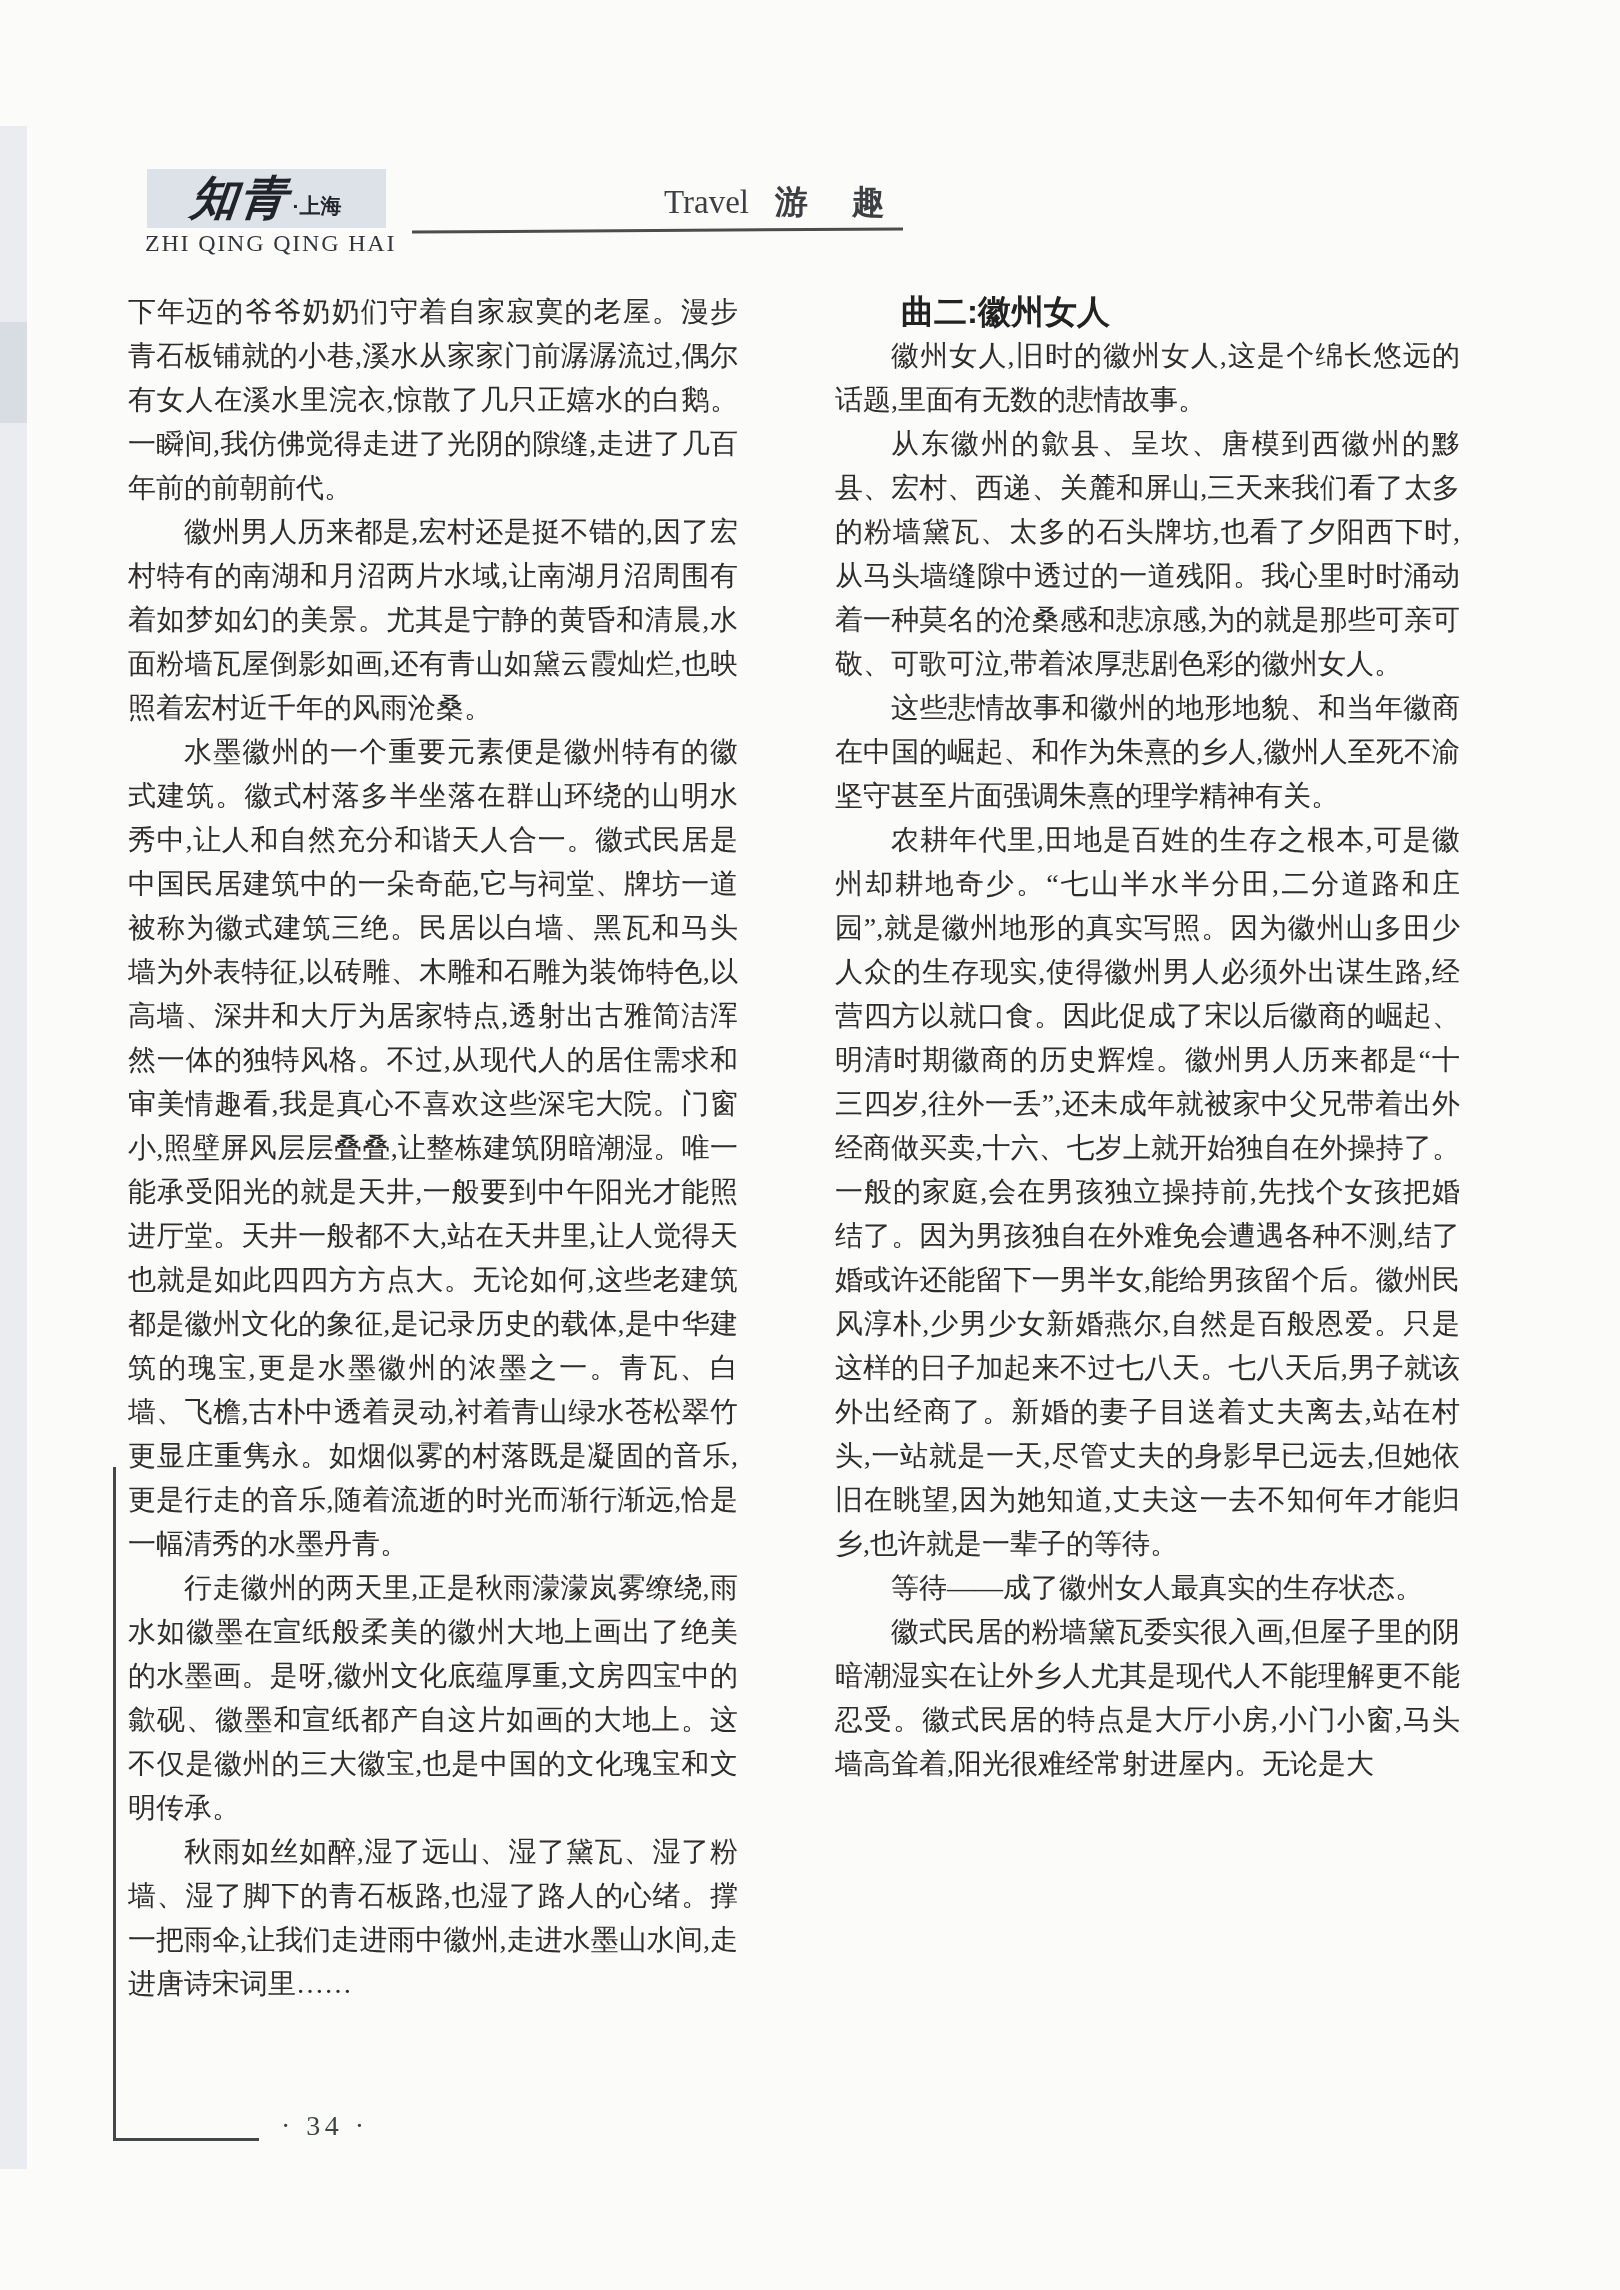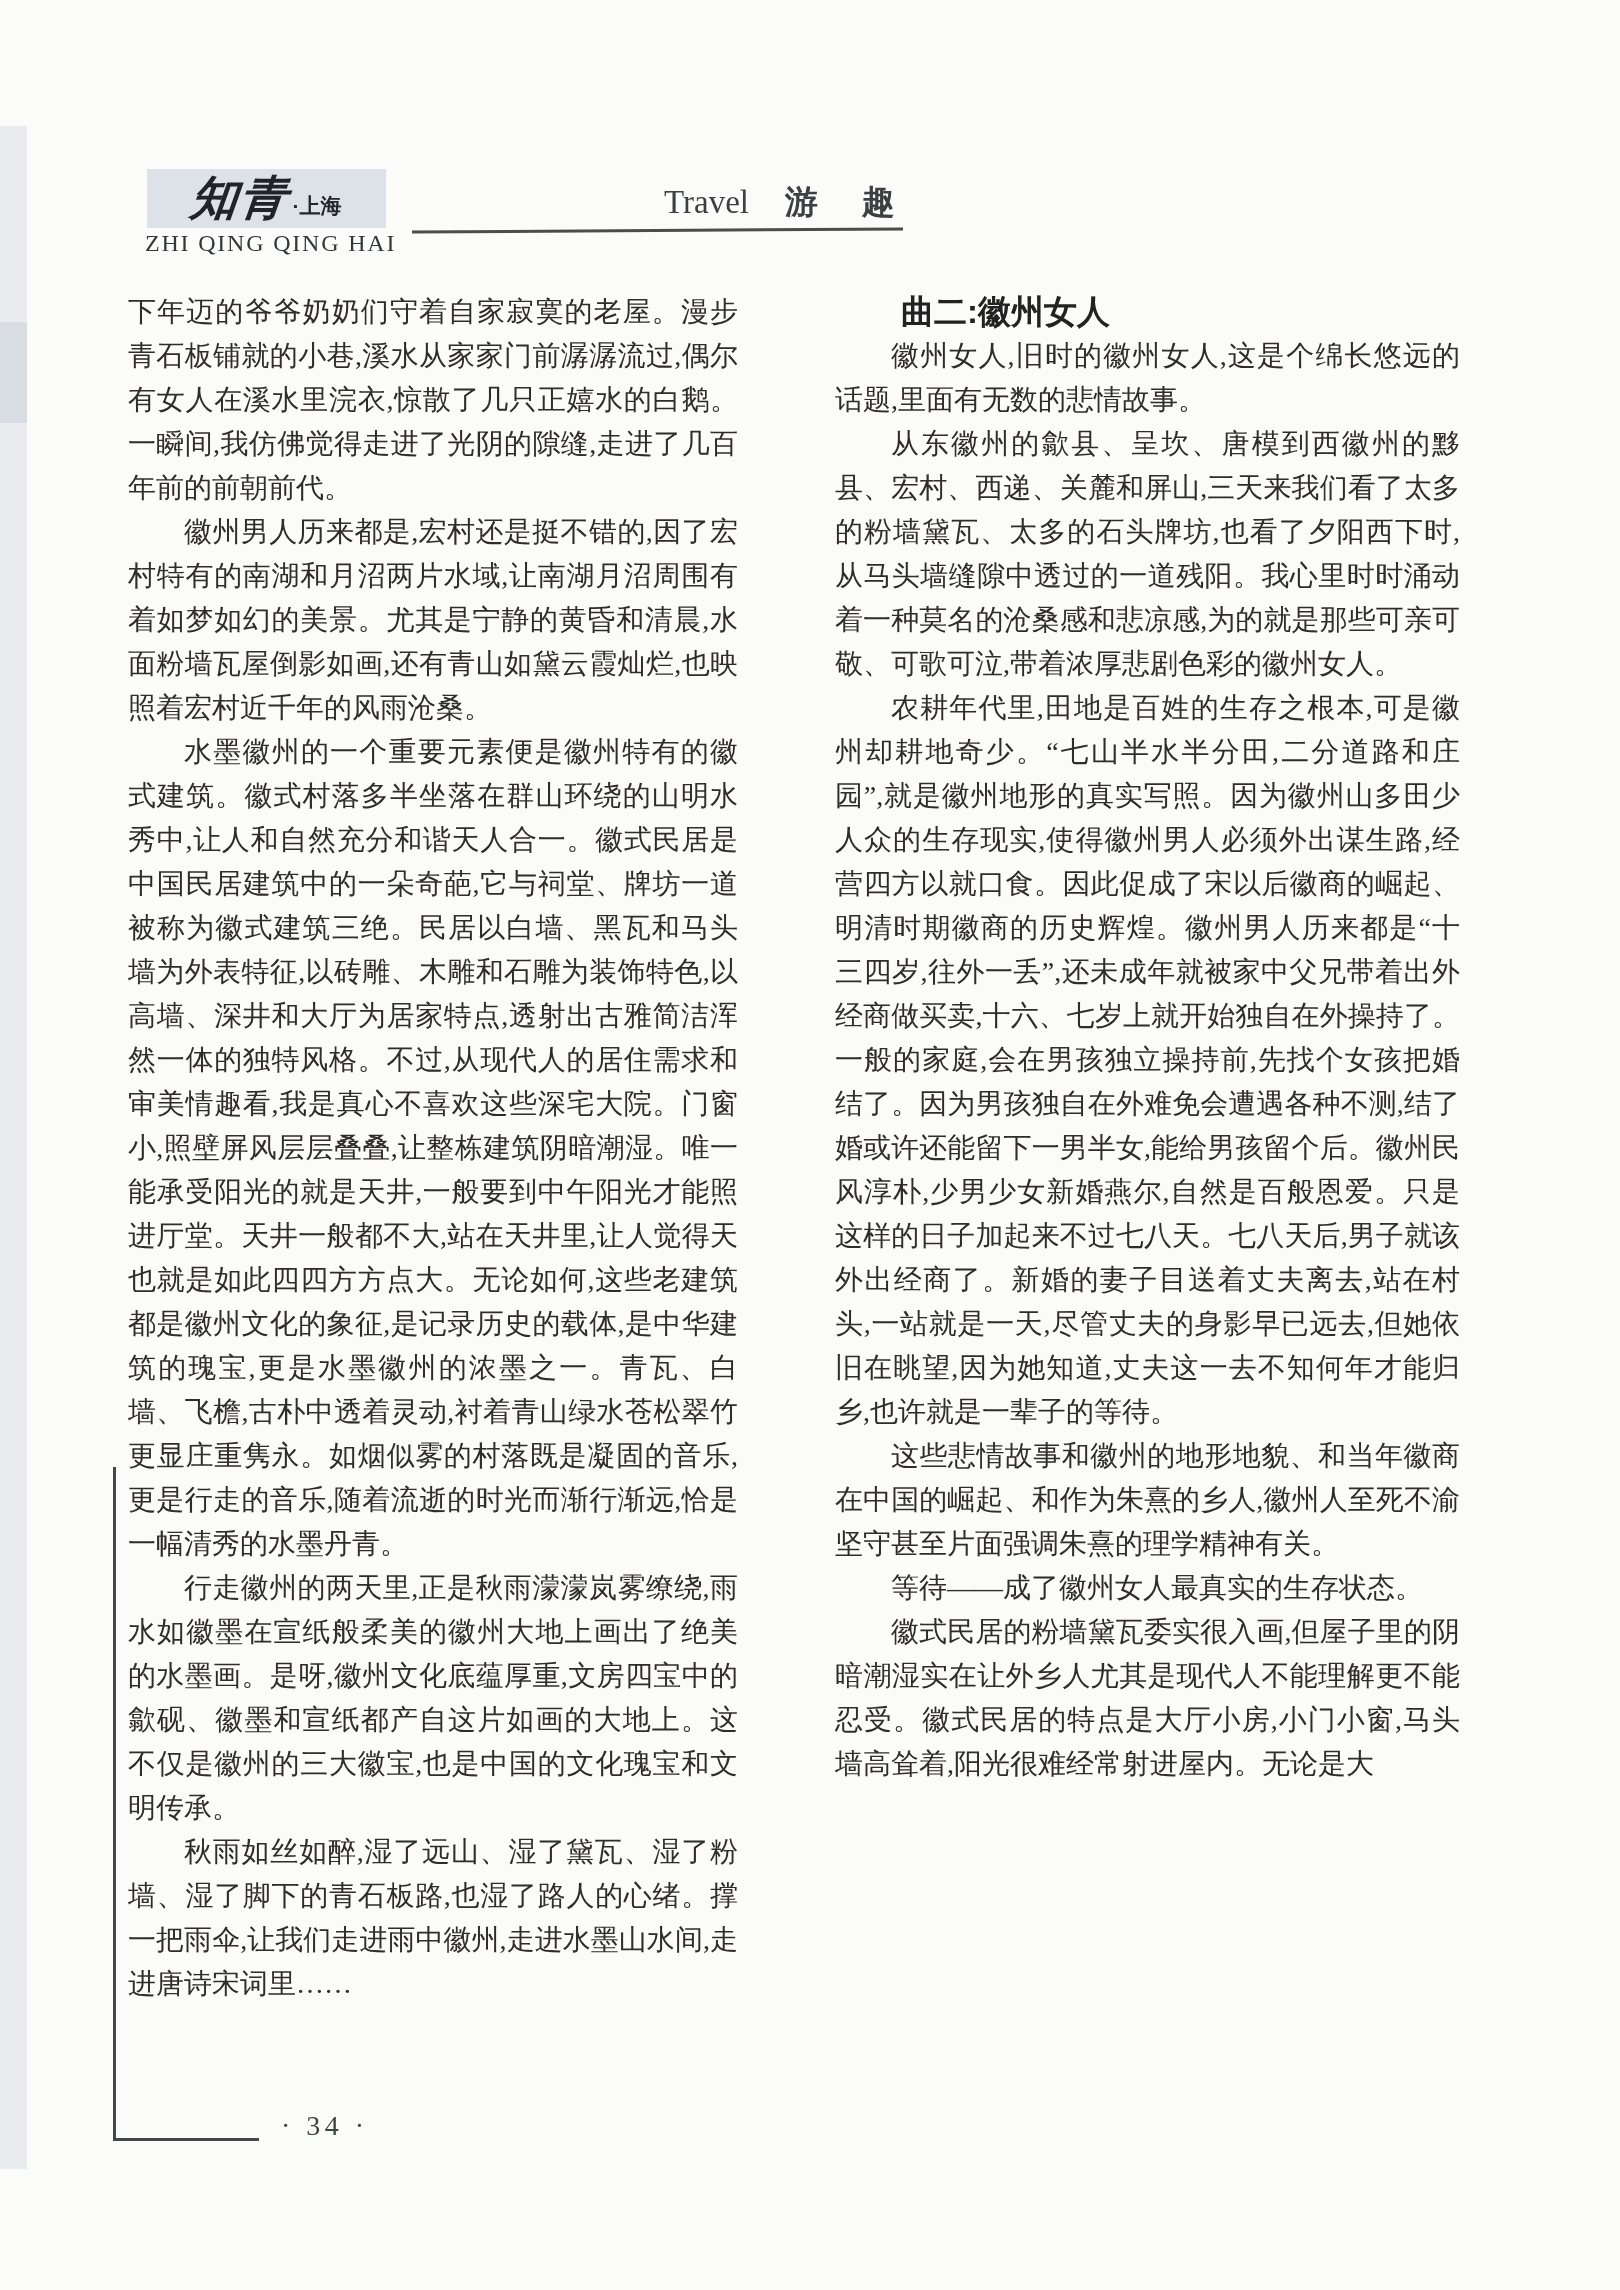--- a/index.html
+++ b/index.html
@@ -30,21 +30,21 @@
     margin-left:3.6px;margin-top:14.4px;
   }
   .logo-en{
     position:absolute;left:145px;top:230px;width:270px;
     font-size:24px;letter-spacing:1.8px;color:#33363a;white-space:nowrap;
   }
   .section-title{
     position:absolute;left:664px;top:180px;
     font-size:33px;color:#3d3f42;white-space:nowrap;
   }
-  .section-title .cn{margin-left:36px;letter-spacing:5.4px;font-weight:600;}
+  .section-title .cn{margin-left:26px;letter-spacing:5.4px;font-weight:600;}
   .header-rule{
     position:absolute;left:412px;top:229px;width:491px;height:2.7px;
     background:#4c4c4c;transform:rotate(-0.35deg);
   }
 
   
   .col{
     position:absolute;top:290px;
     text-align:justify;font-size:28px;line-height:44px;
     color:#2e2d2b;
@@ -89,22 +89,22 @@
   <p>徽州男人历来都是,宏村还是挺不错的,因了宏村特有的南湖和月沼两片水域,让南湖月沼周围有着如梦如幻的美景。尤其是宁静的黄昏和清晨,水面粉墙瓦屋倒影如画,还有青山如黛云霞灿烂,也映照着宏村近千年的风雨沧桑。</p>
   <p>水墨徽州的一个重要元素便是徽州特有的徽式建筑。徽式村落多半坐落在群山环绕的山明水秀中,让人和自然充分和谐天人合一。徽式民居是中国民居建筑中的一朵奇葩,它与祠堂、牌坊一道被称为徽式建筑三绝。民居以白墙、黑瓦和马头墙为外表特征,以砖雕、木雕和石雕为装饰特色,以高墙、深井和大厅为居家特点,透射出古雅简洁浑然一体的独特风格。不过,从现代人的居住需求和审美情趣看,我是真心不喜欢这些深宅大院。门窗小,照壁屏风层层叠叠,让整栋建筑阴暗潮湿。唯一能承受阳光的就是天井,一般要到中午阳光才能照进厅堂。天井一般都不大,站在天井里,让人觉得天也就是如此四四方方点大。无论如何,这些老建筑都是徽州文化的象征,是记录历史的载体,是中华建筑的瑰宝,更是水墨徽州的浓墨之一。青瓦、白墙、飞檐,古朴中透着灵动,衬着青山绿水苍松翠竹更显庄重隽永。如烟似雾的村落既是凝固的音乐,更是行走的音乐,随着流逝的时光而渐行渐远,恰是一幅清秀的水墨丹青。</p>
   <p>行走徽州的两天里,正是秋雨濛濛岚雾缭绕,雨水如徽墨在宣纸般柔美的徽州大地上画出了绝美的水墨画。是呀,徽州文化底蕴厚重,文房四宝中的歙砚、徽墨和宣纸都产自这片如画的大地上。这不仅是徽州的三大徽宝,也是中国的文化瑰宝和文明传承。</p>
   <p>秋雨如丝如醉,湿了远山、湿了黛瓦、湿了粉墙、湿了脚下的青石板路,也湿了路人的心绪。撑一把雨伞,让我们走进雨中徽州,走进水墨山水间,走进唐诗宋词里……</p>
 </div>
 
 <div class="col col-right">
   <p class="col-heading">曲二:徽州女人</p>
   <p>徽州女人,旧时的徽州女人,这是个绵长悠远的话题,里面有无数的悲情故事。</p>
   <p>从东徽州的歙县、呈坎、唐模到西徽州的黟县、宏村、西递、关麓和屏山,三天来我们看了太多的粉墙黛瓦、太多的石头牌坊,也看了夕阳西下时,从马头墙缝隙中透过的一道残阳。我心里时时涌动着一种莫名的沧桑感和悲凉感,为的就是那些可亲可敬、可歌可泣,带着浓厚悲剧色彩的徽州女人。</p>
+  <p>这些悲情故事和徽州的地形地貌、和当年徽商在中国的崛起、和作为朱熹的乡人,徽州人至死不渝坚守甚至片面强调朱熹的理学精神有关。</p>
   <p>农耕年代里,田地是百姓的生存之根本,可是徽州却耕地奇少。“七山半水半分田,二分道路和庄园”,就是徽州地形的真实写照。因为徽州山多田少人众的生存现实,使得徽州男人必须外出谋生路,经营四方以就口食。因此促成了宋以后徽商的崛起、明清时期徽商的历史辉煌。徽州男人历来都是“十三四岁,往外一丢”,还未成年就被家中父兄带着出外经商做买卖,十六、七岁上就开始独自在外操持了。一般的家庭,会在男孩独立操持前,先找个女孩把婚结了。因为男孩独自在外难免会遭遇各种不测,结了婚或许还能留下一男半女,能给男孩留个后。徽州民风淳朴,少男少女新婚燕尔,自然是百般恩爱。只是这样的日子加起来不过七八天。七八天后,男子就该外出经商了。新婚的妻子目送着丈夫离去,站在村头,一站就是一天,尽管丈夫的身影早已远去,但她依旧在眺望,因为她知道,丈夫这一去不知何年才能归乡,也许就是一辈子的等待。</p>
-  <p>这些悲情故事和徽州的地形地貌、和当年徽商在中国的崛起、和作为朱熹的乡人,徽州人至死不渝坚守甚至片面强调朱熹的理学精神有关。</p>
   <p>等待——成了徽州女人最真实的生存状态。</p>
   <p>徽式民居的粉墙黛瓦委实很入画,但屋子里的阴暗潮湿实在让外乡人尤其是现代人不能理解更不能忍受。徽式民居的特点是大厅小房,小门小窗,马头墙高耸着,阳光很难经常射进屋内。无论是大</p>
 </div>
 
 <div class="footer-vrule"></div>
 <div class="footer-hrule"></div>
 <div class="page-number">· 34 ·</div>
 
 
 </body></html>

